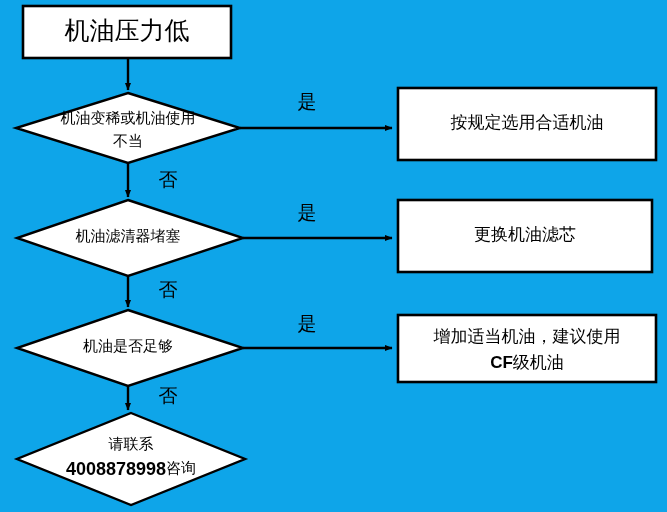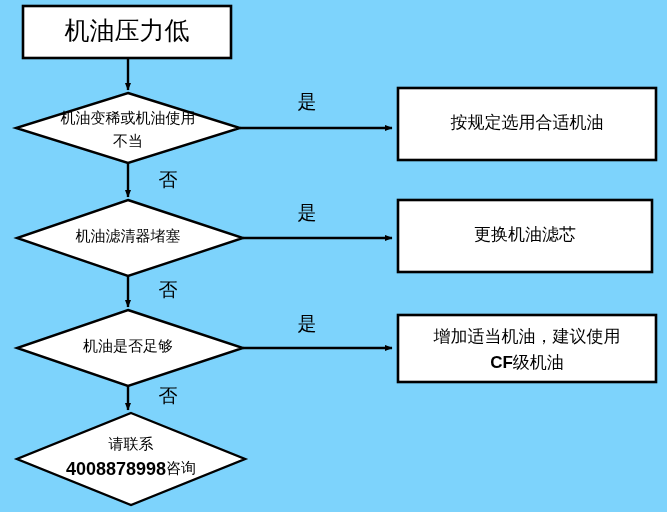--- a/index.html
+++ b/index.html
@@ -10,21 +10,21 @@
   body {
     width: 667px;
     height: 512px;
     font-family: "Liberation Serif", "DejaVu Serif", serif;
     overflow: hidden;
   }
   #flowchart-root {
     position: relative;
     width: 667px;
     height: 512px;
-    background: #7dd3fc;
+    background: #0ea5e9;
   }
   svg.chart-canvas {
     position: absolute;
     top: 0;
     left: 0;
     width: 667px;
     height: 512px;
   }
   .node-shape {
     fill: #ffffff;

